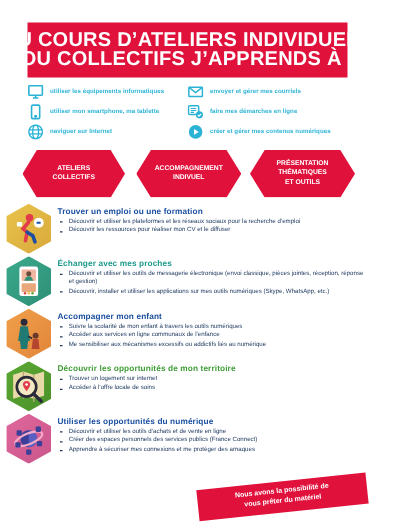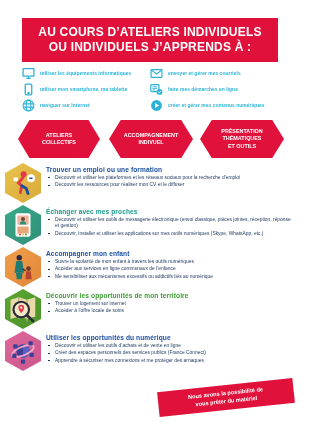--- a/index.html
+++ b/index.html
@@ -12,21 +12,21 @@
   }
   .page{position:relative;width:300px;height:424px;}
 
   
   .header{
     position:absolute;left:22px;top:18px;width:256px;height:44px;
     background:#e0123c;
     display:flex;flex-direction:column;align-items:center;justify-content:center;
   }
   .header-line{
-    color:#fff;font-weight:bold;font-size:12px;letter-spacing:.2px;
+    color:#fff;font-weight:bold;font-size:16px;letter-spacing:.2px;
     line-height:15px;text-align:left;white-space:nowrap;
   }
 
   
   .caps{position:absolute;left:22px;top:65px;width:262px;height:48px;}
   .caps-col{position:absolute;top:0;width:128px;}
   .caps-col.left{left:0;}
   .caps-col.right{left:128px;}
   .cap{display:flex;align-items:center;height:16px;margin-bottom:0px;}
   .cap-ico{width:13px;height:13px;flex:0 0 13px;margin-right:5px;
@@ -77,21 +77,21 @@
     font-weight:bold;font-size:5.6px;line-height:7.6px;
   }
 </style>
 </head>
 <body>
 
 <div class="page">
 
   <div class="header" style="background: rgb(224, 18, 60);">
     <div class="header-line">AU COURS D’ATELIERS INDIVIDUELS</div>
-    <div class="header-line">OU INDIVIDUELS J’APPRENDS À :</div>
+    <div class="header-line">OU COLLECTIFS J’APPRENDS À :</div>
   </div>
 
   <div class="caps">
 
     <div class="caps-col left">
 
       <div class="cap">
         <span class="cap-ico">
           <svg viewBox="0 0 24 24" fill="none" stroke="#2bb3d6" stroke-width="2.4">
             <rect x="2" y="3" width="20" height="14" rx="1"></rect>

